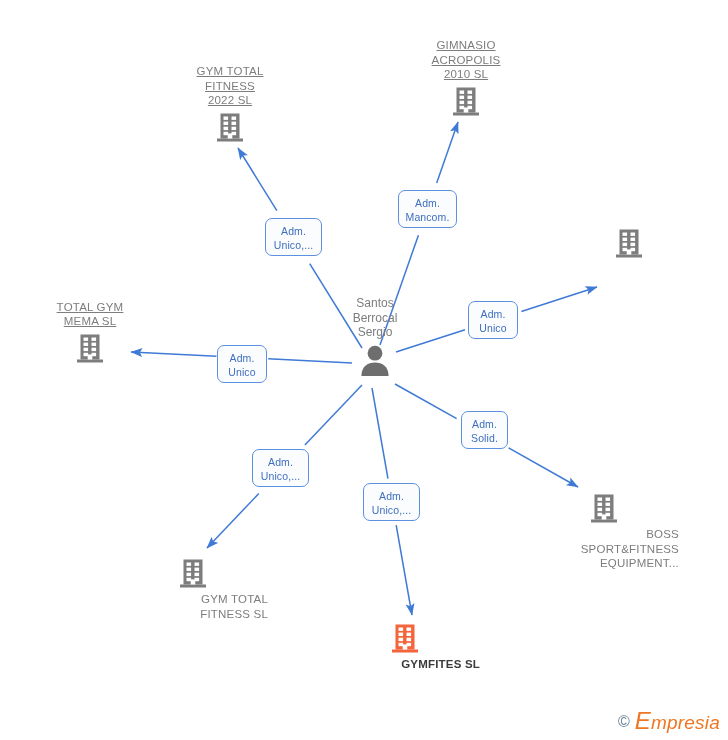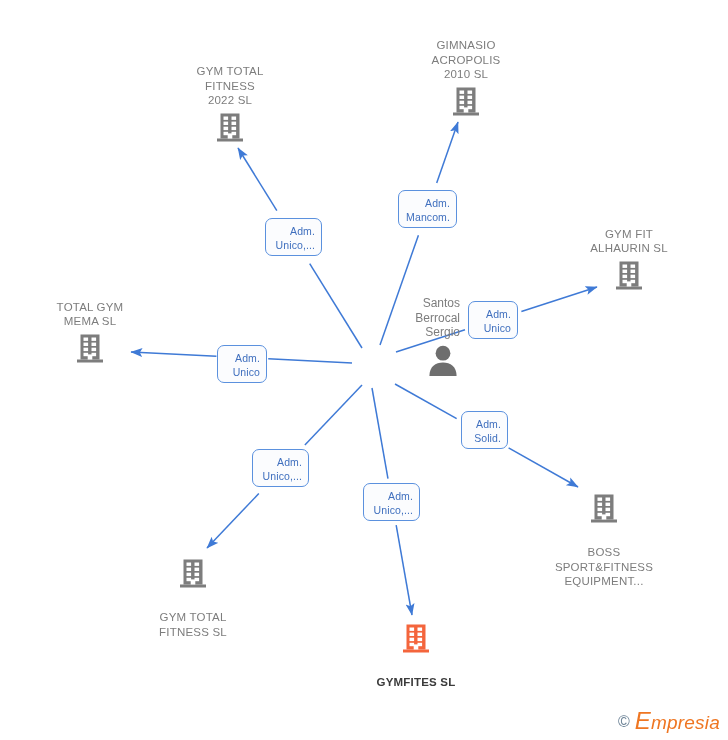--- a/index.html
+++ b/index.html
@@ -43,54 +43,54 @@
   }
   .node .caption {
     display: block;
     font-size: 11.5px;
     line-height: 14.6px;
     color: #7d7d7d;
     letter-spacing: .2px;
     white-space: pre-line;
     margin: 0 auto;
   }
-  .node.label-above .caption { margin-bottom: 3px; }
-  .node.label-below .caption { margin-top: 21px; }
+  .node.label-above .caption { margin-bottom: 3px; text-decoration: underline; }
+  .node.label-below .caption { margin-top: 3px; text-align: right; }
   .node.highlight .caption {
     color: #3b3b3b;
     font-weight: bold;
   }
 
   
   .person-node {
     position: absolute;
     width: 170px;
     margin-left: -85px;
-    text-align: right;
+    text-align: center;
   }
   .person-node .caption {
     display: block;
     font-size: 12px;
     line-height: 14.6px;
     color: #7d7d7d;
     white-space: pre-line;
     margin-bottom: 2px;
   }
 
   
   .edge-label {
     position: absolute;
     box-sizing: border-box;
     background: #fbfcfe;
     border: 1.6px solid #5b91de;
     border-radius: 7px;
     color: #3f6fbe;
     font-size: 10.5px;
     line-height: 14px;
-    text-align: right;
+    text-align: center;
     padding: 5px 6px 6px 6px;
     white-space: pre-line;
     letter-spacing: .1px;
   }
 
   
   #watermark {
     position: absolute;
     right: 8px;
     bottom: 8px;
@@ -193,22 +193,20 @@
               <rect x="17.5" y="10.6" width="4.6" height="3.4"></rect>
               <rect x="9.5" y="15.7" width="4.6" height="3.4"></rect>
               <rect x="17.5" y="15.7" width="4.6" height="3.4"></rect>
               <rect x="9.5" y="20.8" width="4.6" height="3.4"></rect>
               <rect x="17.5" y="20.8" width="4.6" height="3.4"></rect>
               <rect x="13.7" y="22.4" width="4.6" height="5.1"></rect>
             </g>
           </svg></span>
       </div>
       <div class="node label-above" style="left: 629px; top: 226.8px;">
-        <span class="caption">GYM FIT
-ALHAURIN  SL</span>
         <span class="ico"><svg width="32" height="32" viewBox="0 0 32 32">
             <g fill="#7d7d7d">
               <rect x="6.5" y="2.5" width="19" height="25"></rect>
               <rect x="3" y="27.5" width="26" height="3"></rect>
             </g>
             <g fill="#ffffff">
               <rect x="9.5" y="5.5" width="4.6" height="3.4"></rect>
               <rect x="17.5" y="5.5" width="4.6" height="3.4"></rect>
               <rect x="9.5" y="10.6" width="4.6" height="3.4"></rect>
               <rect x="17.5" y="10.6" width="4.6" height="3.4"></rect>
@@ -277,21 +275,21 @@
               <rect x="9.5" y="15.7" width="4.6" height="3.4"></rect>
               <rect x="17.5" y="15.7" width="4.6" height="3.4"></rect>
               <rect x="9.5" y="20.8" width="4.6" height="3.4"></rect>
               <rect x="17.5" y="20.8" width="4.6" height="3.4"></rect>
               <rect x="13.7" y="22.4" width="4.6" height="5.1"></rect>
             </g>
           </svg></span>
         <span class="caption">GYM TOTAL
 FITNESS  SL</span>
       </div>
-      <div class="node label-below highlight" style="left: 416px; top: 622px;">
+      <div class="node label-below highlight" style="left: 405px; top: 622px;">
         <span class="ico"><svg width="32" height="32" viewBox="0 0 32 32">
             <g fill="#f4653c">
               <rect x="6.5" y="2.5" width="19" height="25"></rect>
               <rect x="3" y="27.5" width="26" height="3"></rect>
             </g>
             <g fill="#ffffff">
               <rect x="9.5" y="5.5" width="4.6" height="3.4"></rect>
               <rect x="17.5" y="5.5" width="4.6" height="3.4"></rect>
               <rect x="9.5" y="10.6" width="4.6" height="3.4"></rect>
               <rect x="17.5" y="10.6" width="4.6" height="3.4"></rect>

